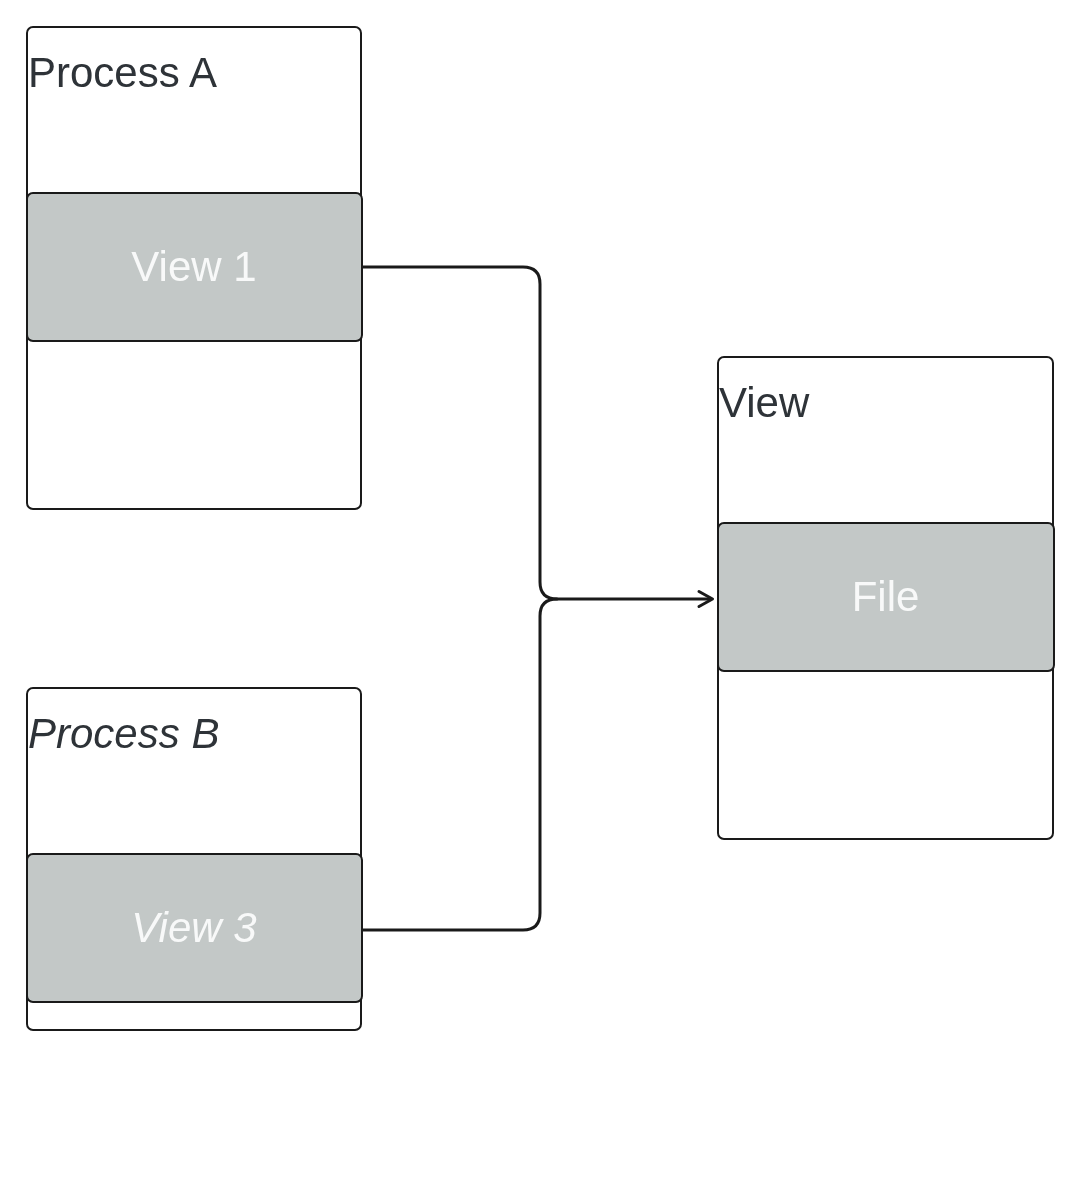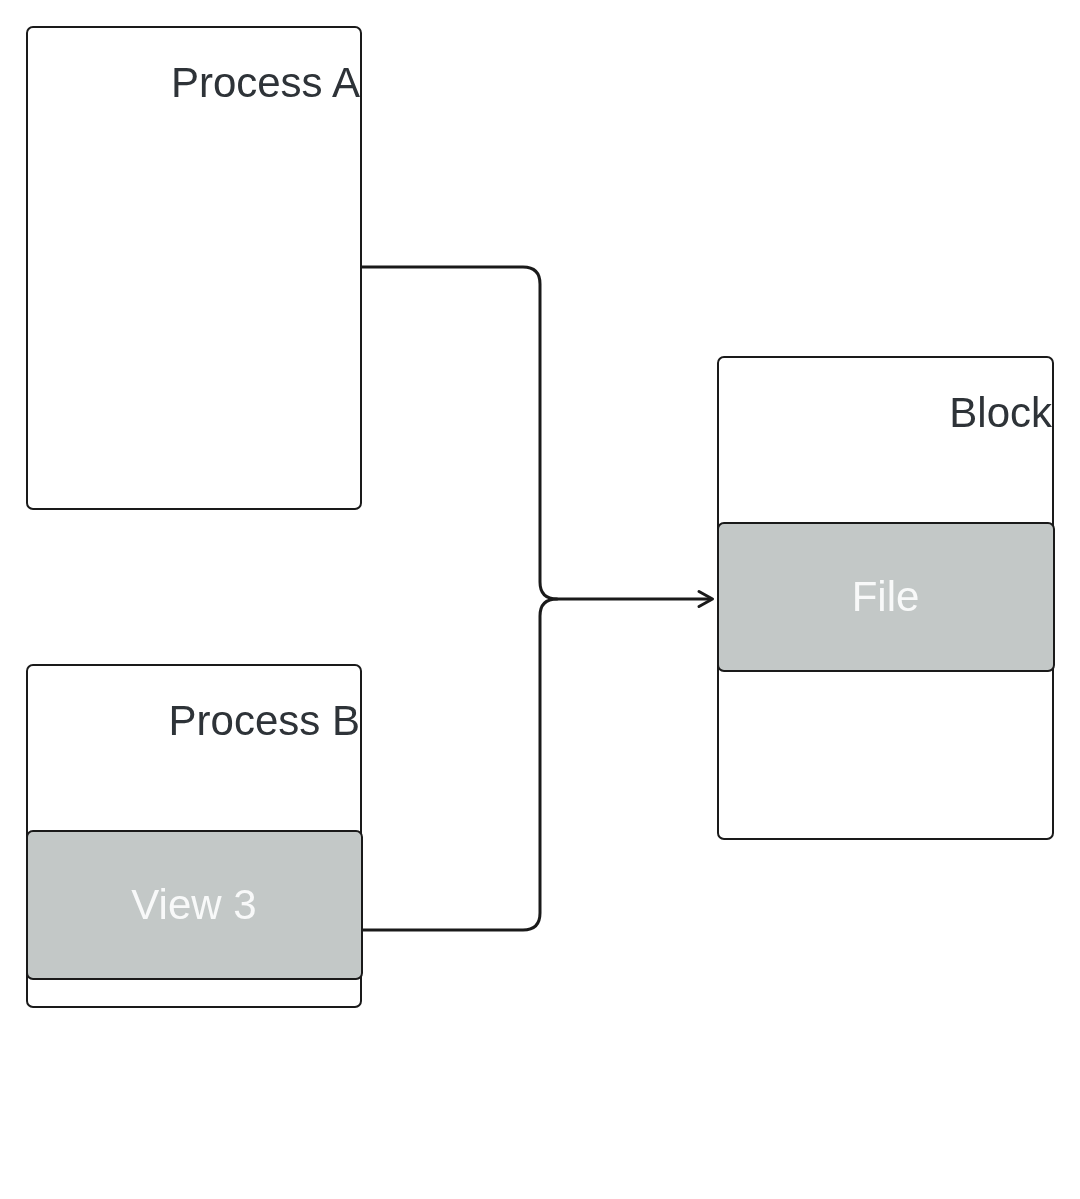--- a/index.html
+++ b/index.html
@@ -24,26 +24,26 @@
     pointer-events: none;
   }
   .node {
     position: absolute;
     box-sizing: border-box;
     background: #ffffff;
     border: 2.5px solid #1a1a1a;
     border-radius: 7px;
   }
   #process-a { left: 26px; top: 26px;  width: 336px; height: 484px; }
-  #process-b { left: 26px; top: 664px; width: 336px; height: 344px; }
+  #process-b { left: 26px; top: 687px; width: 336px; height: 344px; font-style: italic; }
   #file      { left: 717px; top: 356px; width: 337px; height: 484px; }
 
   .node-title {
-    margin-top: 32px;
-    text-align: right;
+    margin-top: 22px;
+    text-align: left;
     font-size: 42px;
     line-height: 1.1;
     color: #2e3338;
   }
   .band {
     position: absolute;
     left: -2.5px;
     right: -2.5px;
     top: 164px;
     height: 150px;
@@ -74,29 +74,32 @@
 <div class="canvas">
 
   <svg class="connectors" viewBox="0 0 1080 1199" xmlns="http://www.w3.org/2000/svg">
     <path class="edge" d="M 362 267 H 523 Q 540 267 540 284 V 582 Q 540 599 557 599 H 711"></path>
     <path class="edge" d="M 362 930 H 523 Q 540 930 540 913 V 616 Q 540 599 557 599"></path>
     <polyline class="edge" points="699,591.5 712.5,599 699,606.5"></polyline>
   </svg>
 
   <div class="node" id="process-a">
     <div class="node-title">Process A</div>
+    <div class="band">
+      <span class="band-label">View 1</span>
+    </div>
   </div>
 
   <div class="node" id="process-b">
     <div class="node-title">Process B</div>
     <div class="band">
       <span class="band-label">View 3</span>
     </div>
   </div>
 
   <div class="node" id="file">
-    <div class="node-title">Block</div>
+    <div class="node-title">View</div>
     <div class="band">
       <span class="band-label">File</span>
     </div>
   </div>
 
 </div>
 
 </body></html>

